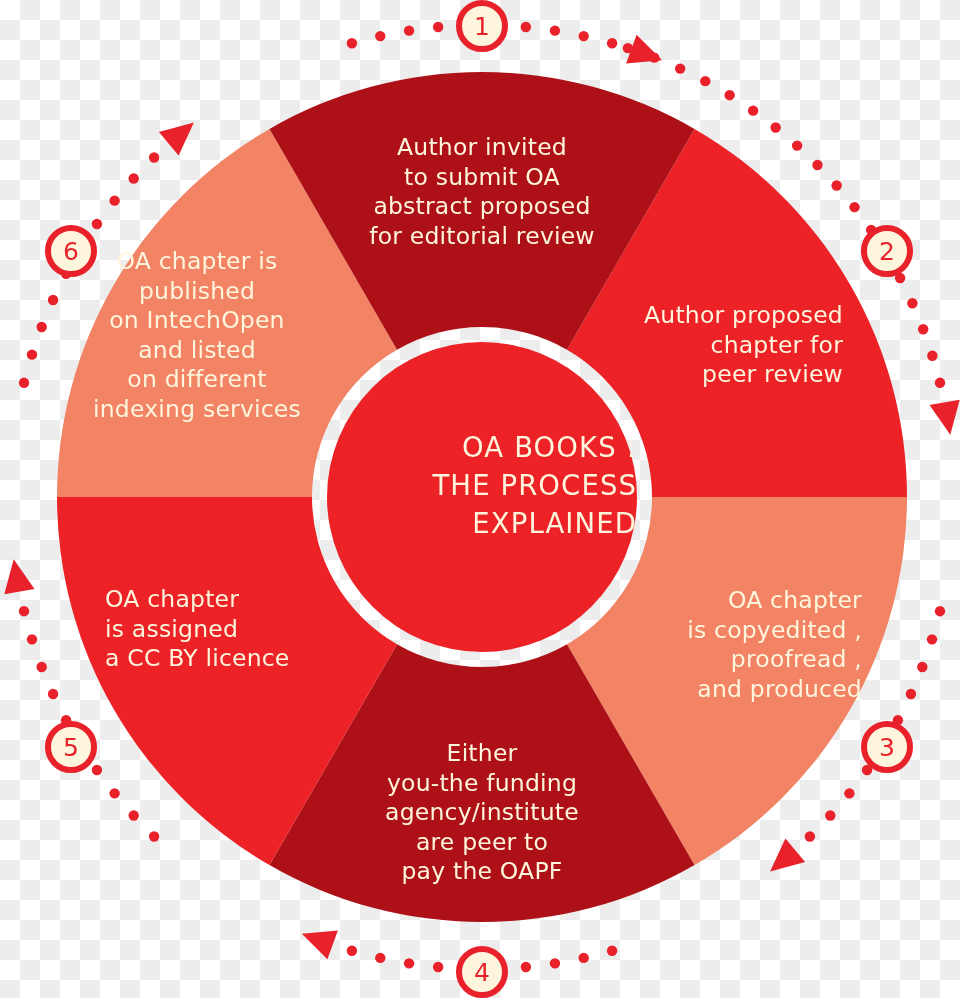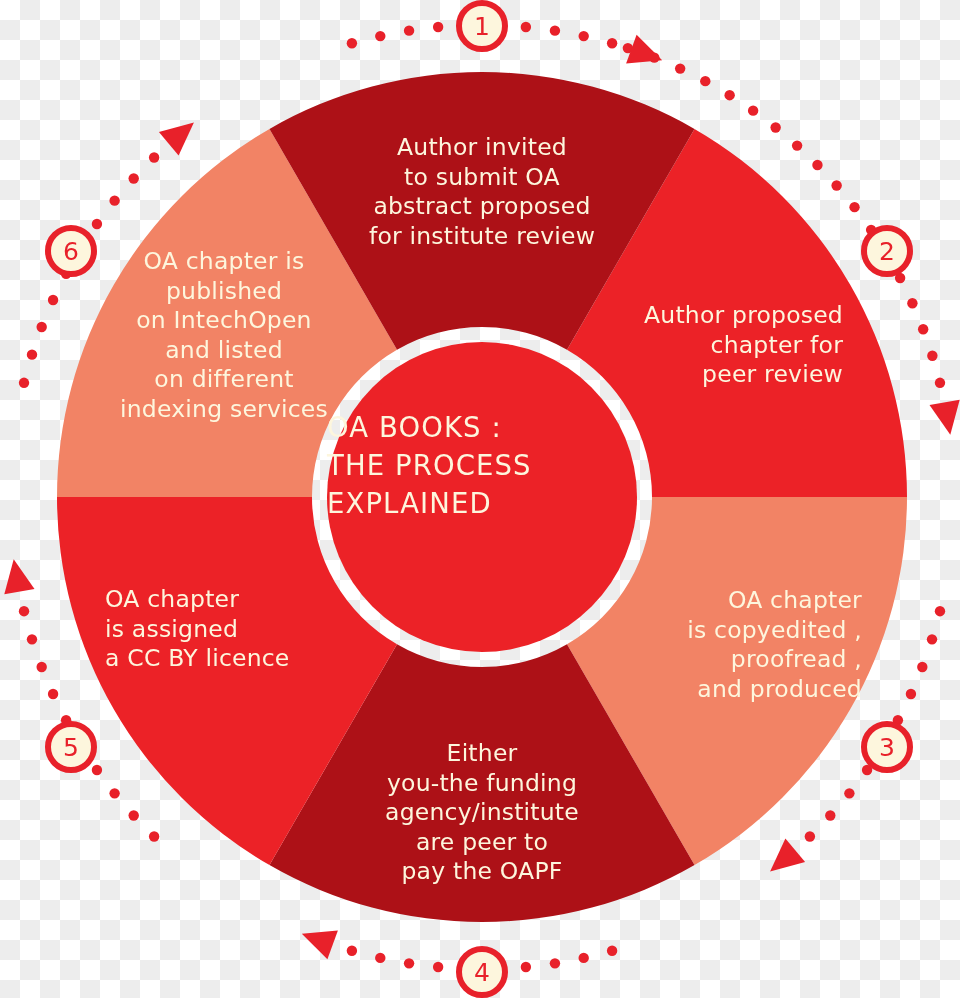--- a/index.html
+++ b/index.html
@@ -38,23 +38,23 @@
     font-family: "DejaVu Sans", sans-serif;
     font-size: 23.5px;
     line-height: 29.5px;
     letter-spacing: 0.2px;
     white-space: pre-line;
     pointer-events: none;
   }
   .center-text {
     position: absolute;
     left: 327px;
-    top: 408px;
+    top: 428px;
     width: 310px;
-    text-align: left;
+    text-align: right;
     color: #fdf6dd;
     font-family: "DejaVu Sans", sans-serif;
     font-size: 27.5px;
     line-height: 38px;
     letter-spacing: 1.1px;
     white-space: pre-line;
     pointer-events: none;
   }
   .badge-num {
     position: absolute;
@@ -182,37 +182,37 @@
           <circle cx="612.10" cy="43.28" r="5.2" fill="#e8212a"></circle>
           <polygon points="662.2,60.3 626.1,63.5 636.6,34.7" fill="#e8212a"></polygon>
         </g>
       </g>
   </svg>
 
   <div id="seg-texts">
       <div class="seg-text" style="left: 355px; top: 133px; width: 254px; text-align: center;">Author invited
 to submit OA
 abstract proposed
-for institute review</div>
+for editorial review</div>
       <div class="seg-text" style="left: 628px; top: 301px; width: 215px; text-align: right;">Author proposed
 chapter for
 peer review</div>
       <div class="seg-text" style="left: 648px; top: 586px; width: 214px; text-align: right;">OA chapter
 is copyedited ,
 proofread ,
 and produced</div>
       <div class="seg-text" style="left: 358px; top: 739px; width: 248px; text-align: center;">Either
 you-the funding
 agency/institute
 are peer to
 pay the OAPF</div>
       <div class="seg-text" style="left: 105px; top: 585px; width: 215px; text-align: left;">OA chapter
 is assigned
 a CC BY licence</div>
-      <div class="seg-text" style="left: 109px; top: 247px; width: 230px; text-align: center;">OA chapter is
+      <div class="seg-text" style="left: 82px; top: 247px; width: 230px; text-align: center;">OA chapter is
 published
 on IntechOpen
 and listed
 on different
 indexing services</div>
     </div>
 
   <div class="center-text">OA BOOKS :
 THE PROCESS
 EXPLAINED</div>

